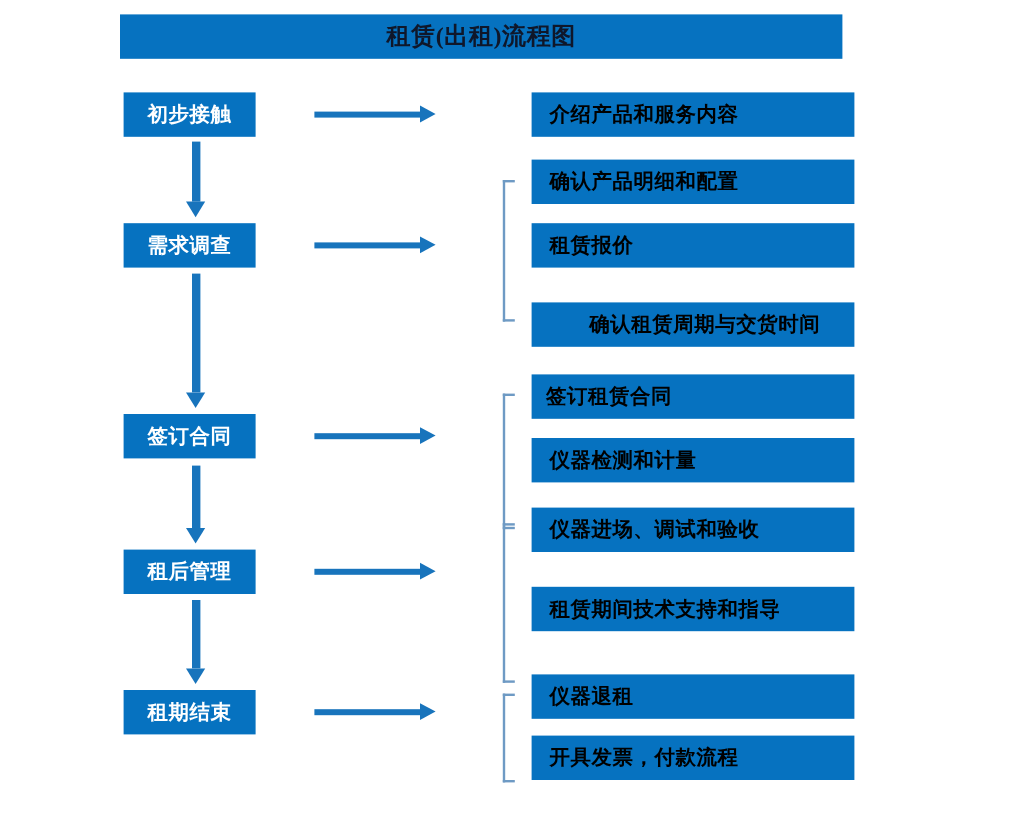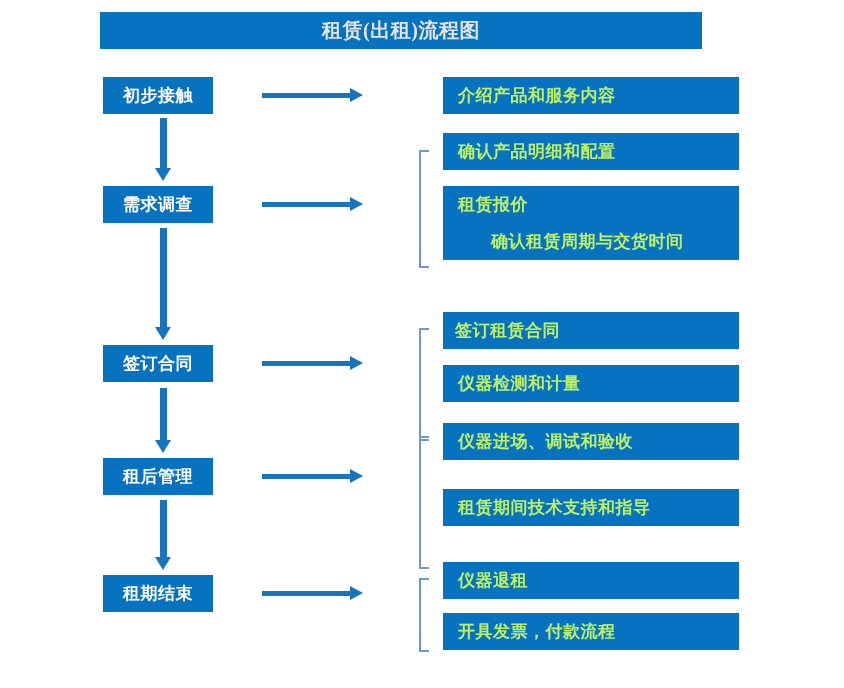--- a/index.html
+++ b/index.html
@@ -17,21 +17,21 @@
     background: #ffffff;
     overflow: hidden;
   }
   .title-bar {
     position: absolute;
     left: 100px;
     top: 12px;
     width: 602px;
     height: 37px;
     background: #0672C0;
-    color: #e5e5e5;
+    color: #0f172a;
     font-size: 20px;
     font-weight: bold;
     display: flex;
     align-items: center;
     justify-content: center;
     letter-spacing: 0.5px;
   }
   .stage-box {
     position: absolute;
     left: 103px;
@@ -42,24 +42,24 @@
     font-size: 17px;
     font-weight: bold;
     display: flex;
     align-items: center;
     justify-content: center;
     letter-spacing: 0.5px;
   }
   .detail-box {
     position: absolute;
     left: 443px;
-    width: 296px;
+    width: 269px;
     height: 37px;
     background: #0672C0;
-    color: #bef264;
+    color: #000000;
     font-size: 17px;
     font-weight: bold;
     display: flex;
     align-items: center;
     padding-left: 15px;
     box-sizing: border-box;
     letter-spacing: 0.5px;
   }
   
   .h-arrow {
@@ -172,21 +172,21 @@
   </div>
 
   <div class="bracket" style="top:150px; height:118px;"></div>
   <div class="bracket" style="top:328px; height:113px;"></div>
   <div class="bracket" style="top:436px; height:133px;"></div>
   <div class="bracket" style="top:578px; height:74px;"></div>
 
   <div class="detail-box" style="top:77px;">介绍产品和服务内容</div>
   <div class="detail-box" style="top:133px;">确认产品明细和配置</div>
   <div class="detail-box" style="top:186px;">租赁报价</div>
-  <div class="detail-box" style="top:223px;padding-left:48px;">确认租赁周期与交货时间</div>
+  <div class="detail-box" style="top:252px;padding-left:48px;">确认租赁周期与交货时间</div>
   <div class="detail-box" style="top:312px;padding-left:12px;">签订租赁合同</div>
   <div class="detail-box" style="top:365px;">仪器检测和计量</div>
   <div class="detail-box" style="top:423px;">仪器进场、调试和验收</div>
   <div class="detail-box" style="top:489px;">租赁期间技术支持和指导</div>
   <div class="detail-box" style="top:562px;">仪器退租</div>
   <div class="detail-box" style="top:613px;">开具发票，付款流程</div>
 
 </div>
 
 </body></html>

